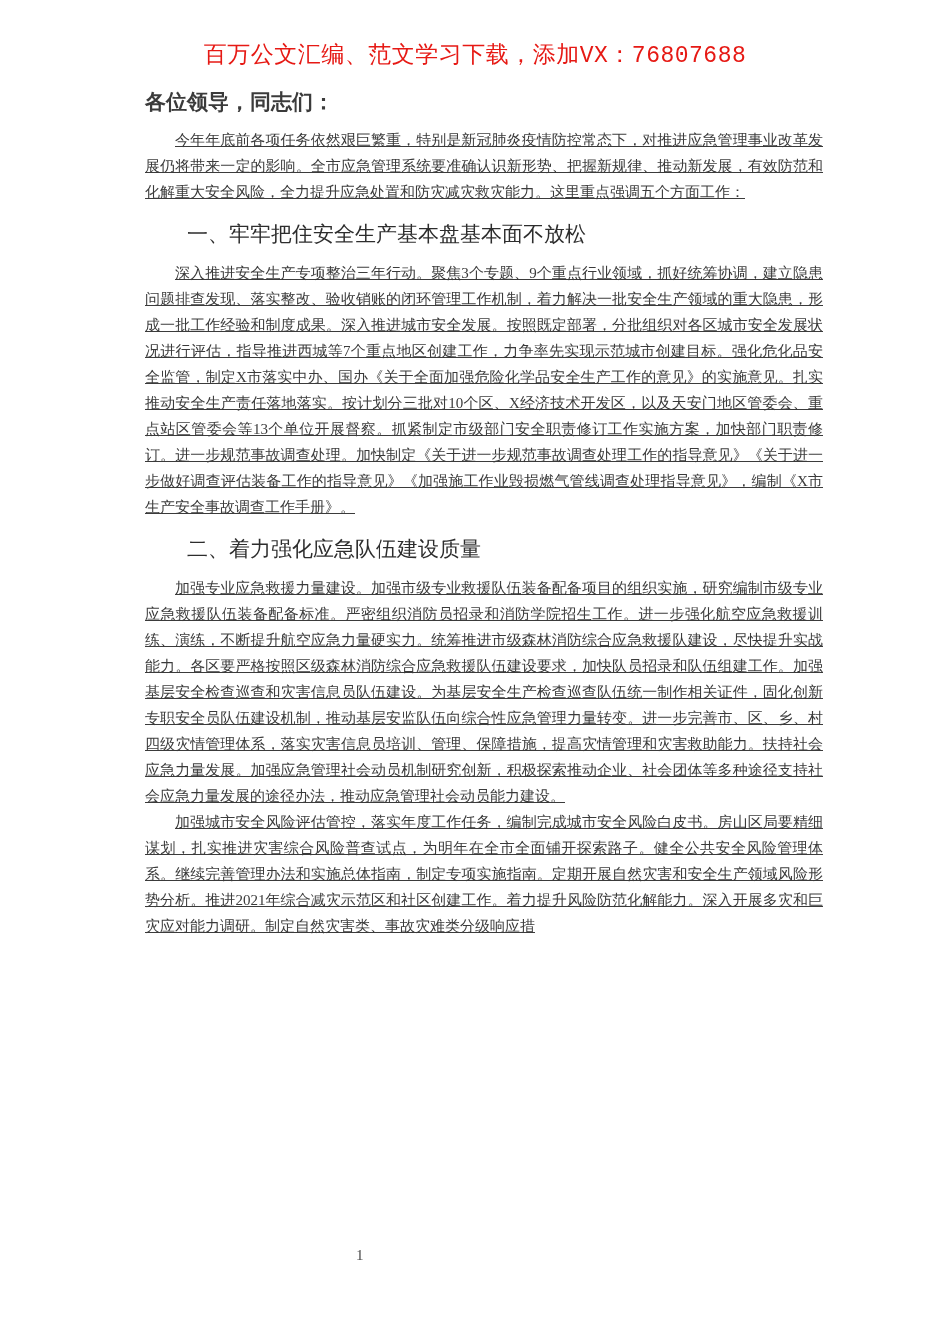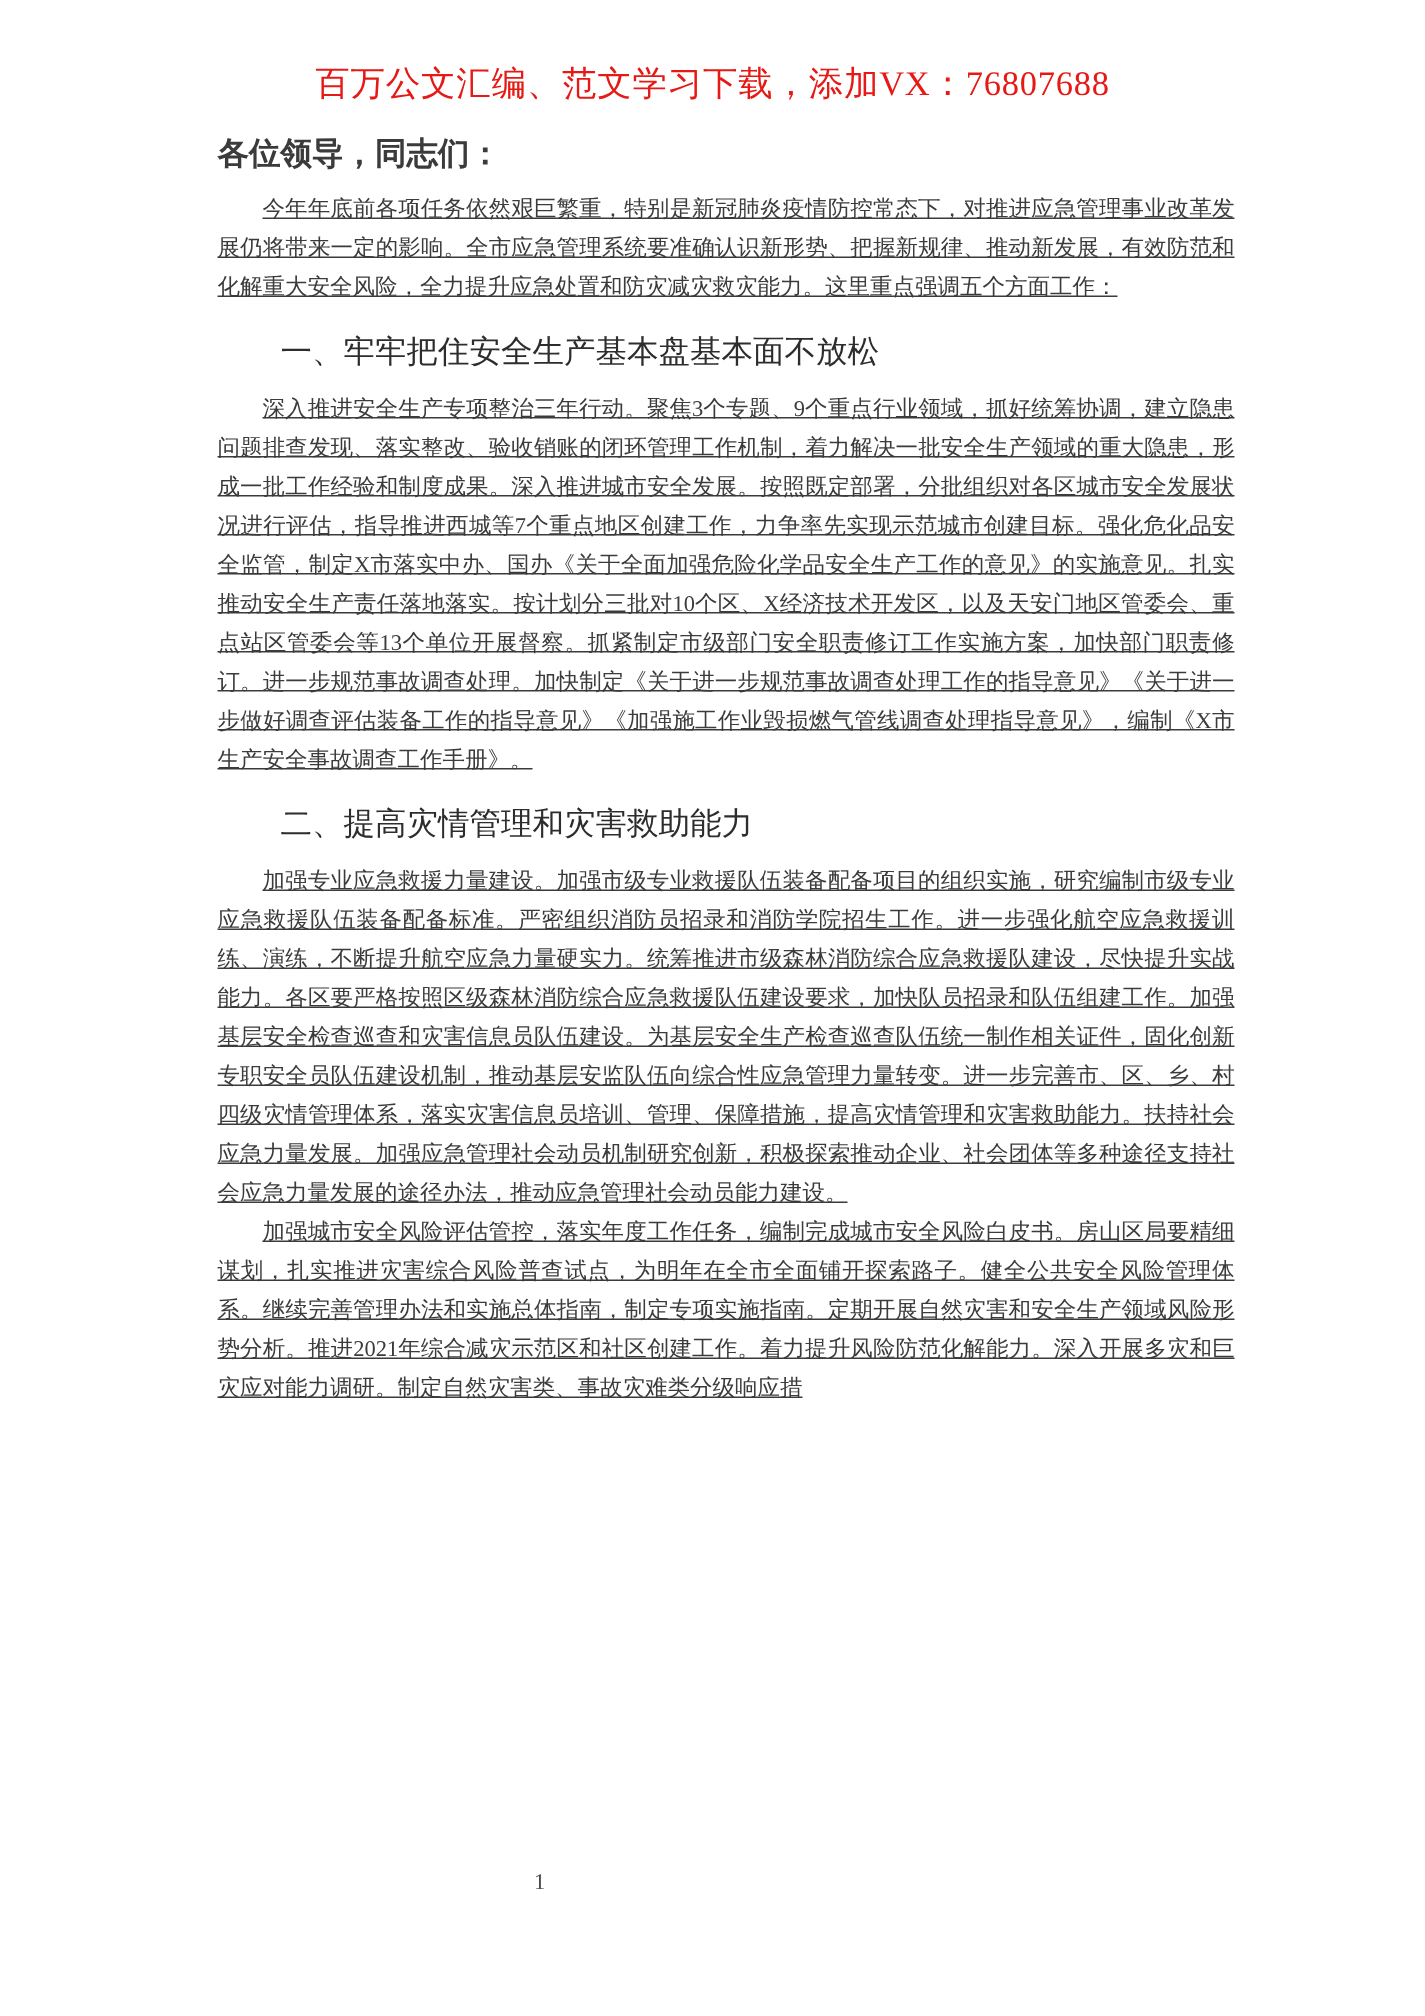--- a/index.html
+++ b/index.html
@@ -20,21 +20,21 @@
     height: 1344px;
     background: var(--page-bg);
     overflow: hidden;
     box-sizing: border-box;
     padding-top: 42px;
   }
   .notice {
     width: 950px;
     text-align: center;
     color: var(--notice-red);
-    font-family: Liberation Serif, serif;
+    font-family: Liberation Mono, monospace;
     font-size: 23px;
     line-height: 28px;
     letter-spacing: 0.5px;
   }
   .doc-body {
     width: 678px;
     margin-left: 145px;
   }
   .salutation {
     margin-top: 19px;
@@ -77,20 +77,20 @@
 
 <div class="page">
   <div class="notice">百万公文汇编、范文学习下载，添加VX：76807688</div>
 
   <div class="doc-body">
     <div class="salutation">各位领导，同志们：</div>
     <div id="content-root">
         <p class="paragraph">今年年底前各项任务依然艰巨繁重，特别是新冠肺炎疫情防控常态下，对推进应急管理事业改革发展仍将带来一定的影响。全市应急管理系统要准确认识新形势、把握新规律、推动新发展，有效防范和化解重大安全风险，全力提升应急处置和防灾减灾救灾能力。这里重点强调五个方面工作：</p>
         <h2 class="heading">一、牢牢把住安全生产基本盘基本面不放松</h2>
         <p class="paragraph">深入推进安全生产专项整治三年行动。聚焦3个专题、9个重点行业领域，抓好统筹协调，建立隐患问题排查发现、落实整改、验收销账的闭环管理工作机制，着力解决一批安全生产领域的重大隐患，形成一批工作经验和制度成果。深入推进城市安全发展。按照既定部署，分批组织对各区城市安全发展状况进行评估，指导推进西城等7个重点地区创建工作，力争率先实现示范城市创建目标。强化危化品安全监管，制定X市落实中办、国办《关于全面加强危险化学品安全生产工作的意见》的实施意见。扎实推动安全生产责任落地落实。按计划分三批对10个区、X经济技术开发区，以及天安门地区管委会、重点站区管委会等13个单位开展督察。抓紧制定市级部门安全职责修订工作实施方案，加快部门职责修订。进一步规范事故调查处理。加快制定《关于进一步规范事故调查处理工作的指导意见》《关于进一步做好调查评估装备工作的指导意见》《加强施工作业毁损燃气管线调查处理指导意见》，编制《X市生产安全事故调查工作手册》。</p>
-        <h2 class="heading">二、提高灾情管理和灾害救助能力</h2>
+        <h2 class="heading">二、着力强化应急队伍建设质量</h2>
         <p class="paragraph">加强专业应急救援力量建设。加强市级专业救援队伍装备配备项目的组织实施，研究编制市级专业应急救援队伍装备配备标准。严密组织消防员招录和消防学院招生工作。进一步强化航空应急救援训练、演练，不断提升航空应急力量硬实力。统筹推进市级森林消防综合应急救援队建设，尽快提升实战能力。各区要严格按照区级森林消防综合应急救援队伍建设要求，加快队员招录和队伍组建工作。加强基层安全检查巡查和灾害信息员队伍建设。为基层安全生产检查巡查队伍统一制作相关证件，固化创新专职安全员队伍建设机制，推动基层安监队伍向综合性应急管理力量转变。进一步完善市、区、乡、村四级灾情管理体系，落实灾害信息员培训、管理、保障措施，提高灾情管理和灾害救助能力。扶持社会应急力量发展。加强应急管理社会动员机制研究创新，积极探索推动企业、社会团体等多种途径支持社会应急力量发展的途径办法，推动应急管理社会动员能力建设。</p>
         <p class="paragraph">加强城市安全风险评估管控，落实年度工作任务，编制完成城市安全风险白皮书。房山区局要精细谋划，扎实推进灾害综合风险普查试点，为明年在全市全面铺开探索路子。健全公共安全风险管理体系。继续完善管理办法和实施总体指南，制定专项实施指南。定期开展自然灾害和安全生产领域风险形势分析。推进2021年综合减灾示范区和社区创建工作。着力提升风险防范化解能力。深入开展多灾和巨灾应对能力调研。制定自然灾害类、事故灾难类分级响应措</p>
       </div>
   </div>
 
   <div class="page-number">1</div>
 </div>
 
 </body></html>

